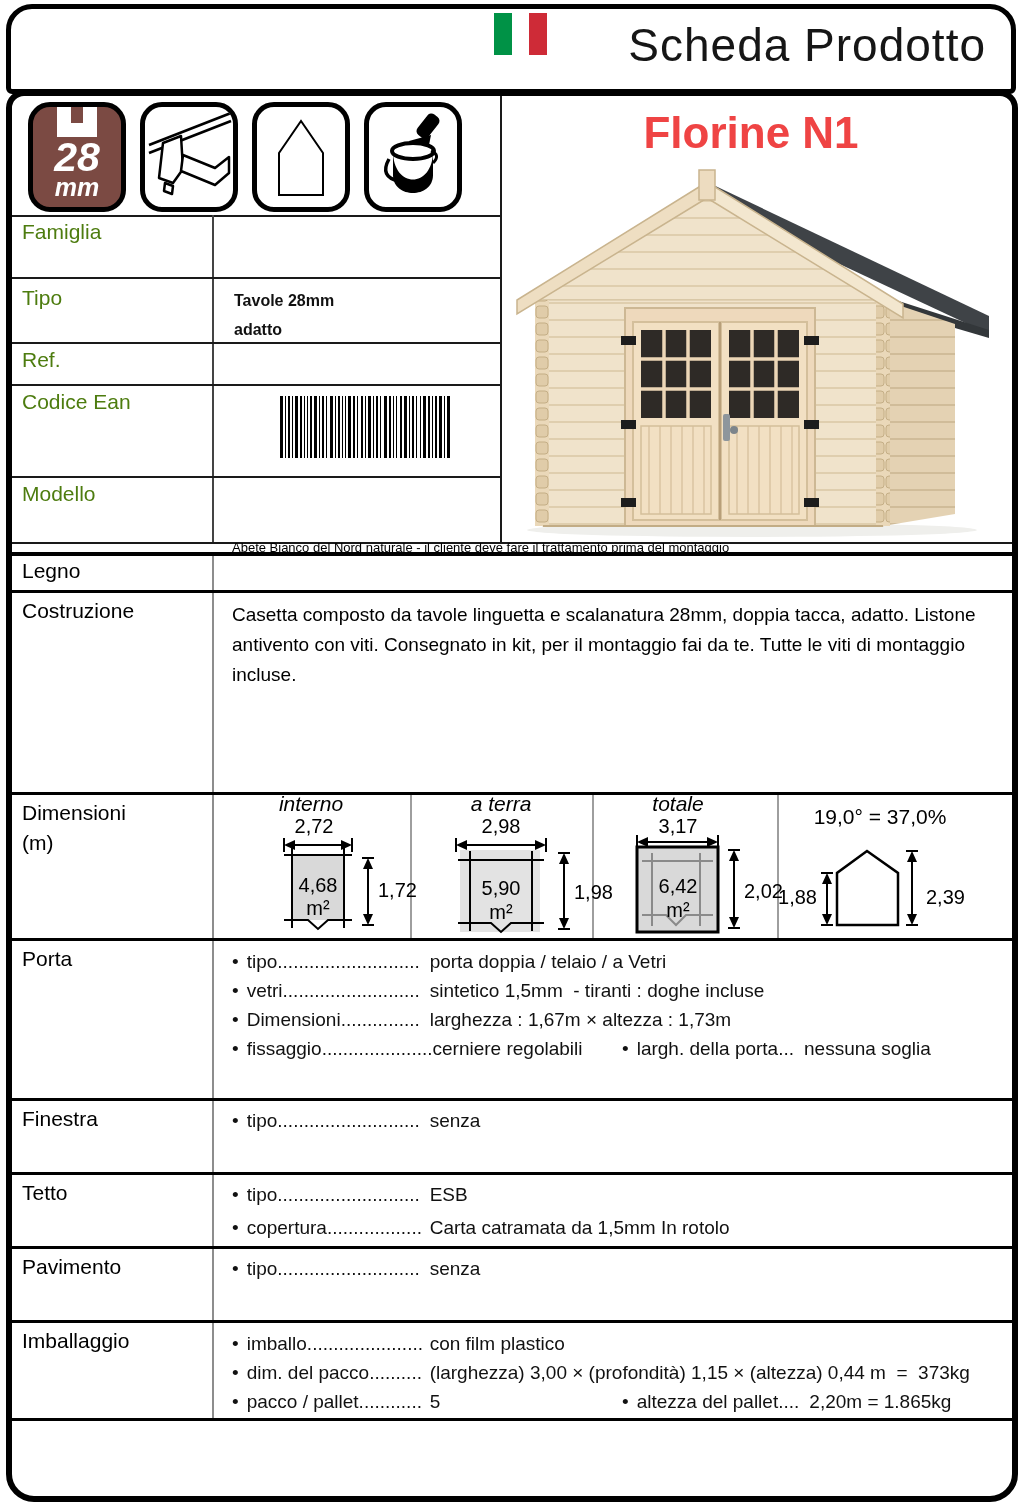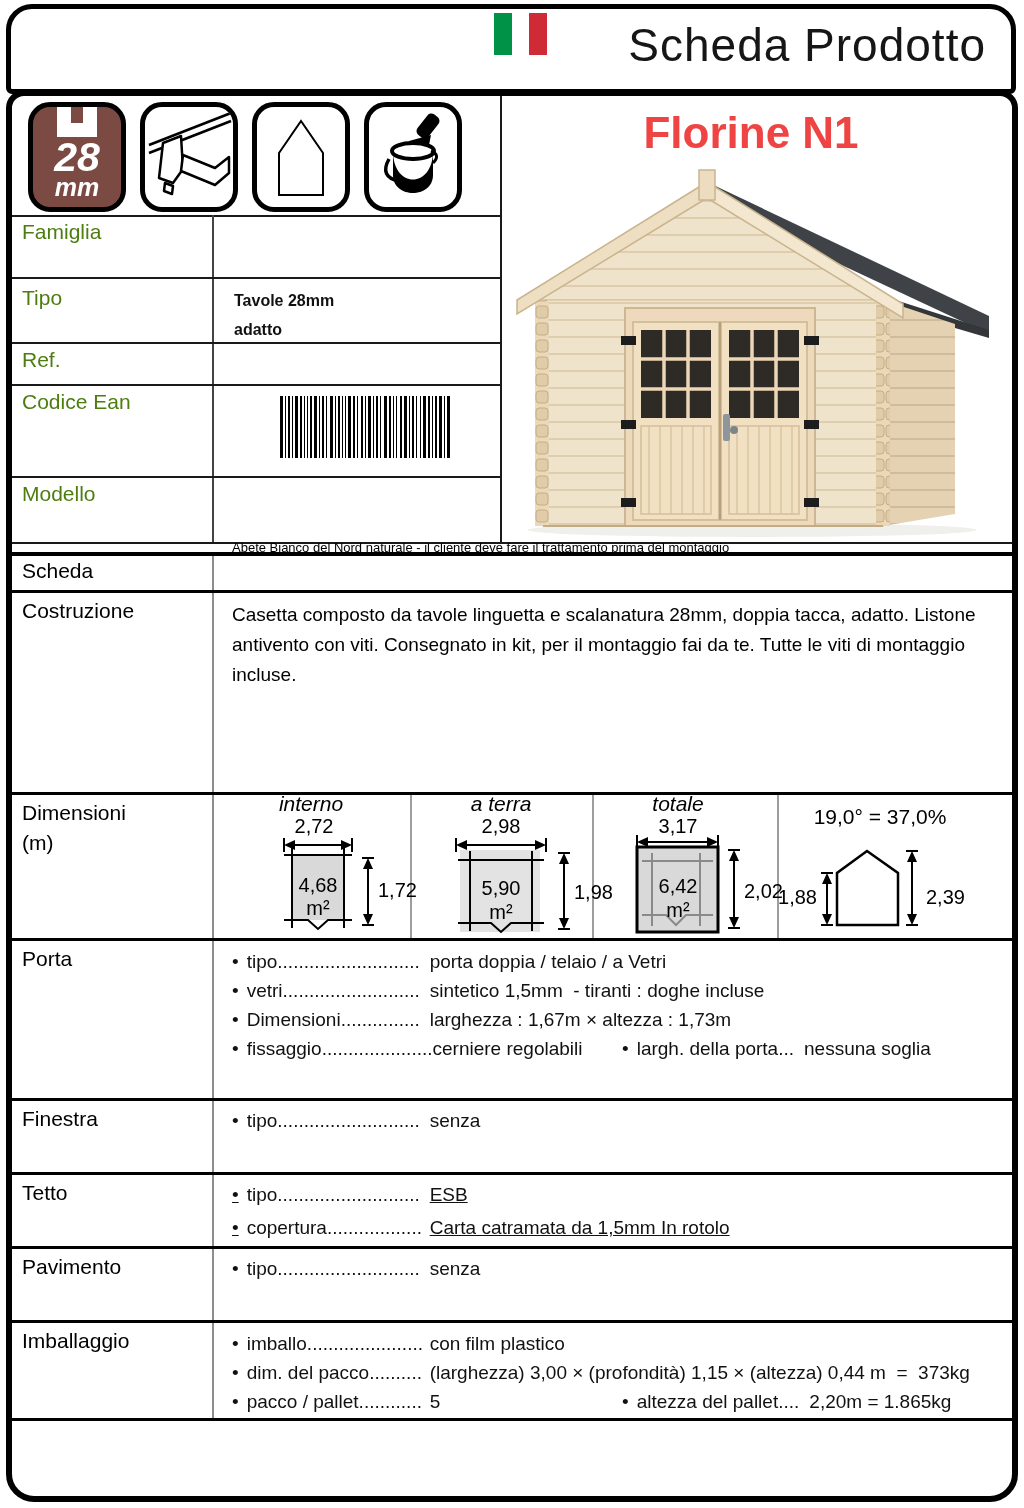--- a/index.html
+++ b/index.html
@@ -258,21 +258,21 @@
       <rect x="216" y="246" width="7" height="27" rx="2" fill="#8e969c"></rect>
       <circle cx="227" cy="262" r="4" fill="#7d858b"></circle>
       <line x1="36" y1="358" x2="376" y2="358" stroke="#c2ac85" stroke-width="2"></line>
     </svg>
 
     <div class="hline" style="left:0;top:446px;width:1000px;"></div>
     <div class="thick" style="top:456px;"></div>
 
     <div class="vgray" style="left:200px;top:460px;height:862px;"></div>
 
-    <div class="sec-label" style="top:463px;">Scheda</div>
+    <div class="sec-label" style="top:463px;">Legno</div>
     <div class="sec-text" style="top:437px;width:775px;font-size:13px;">Abete Bianco del Nord naturale - il cliente deve fare il trattamento prima del montaggio</div>
     <div class="sep" style="top:494px;"></div>
 
     <div class="sec-label" style="top:503px;">Costruzione</div>
     <div class="sec-text" style="top:504px;width:760px;">Casetta composto da tavole linguetta e scalanatura 28mm, doppia tacca, adatto. Listone antivento con viti. Consegnato in kit, per il montaggio fai da te. Tutte le viti di montaggio incluse.</div>
     <div class="sep" style="top:696px;"></div>
 
     <div class="sec-label" style="top:705px;">Dimensioni</div>
     <div class="sec-label" style="top:735px;">(m)</div>
     <div class="vgray" style="left:398px;top:699px;height:143px;background:#9e9e9e;"></div>
@@ -389,21 +389,21 @@
     <div class="spec-section" style="top:1005px;height:71px;">
       <div class="sec-label" style="top:6px;">Finestra</div>
       <div class="spec-lines" style="padding-top:9px;">
           <div class="spec-line" style="height: 29px;"><span class="pair"><span class="bullet">•</span><span class="spec-label">tipo...........................</span><span class="spec-value">senza</span></span></div>
         </div>
     </div>
     <div class="sep" style="top:1076px;"></div>
 
     <div class="spec-section" style="top:1079px;height:71px;">
       <div class="sec-label" style="top:6px;">Tetto</div>
-      <div class="spec-lines" style="padding-top:9px;text-decoration:underline;">
+      <div class="spec-lines" style="padding-top:9px;">
           <div class="spec-line" style="height: 33px;"><span class="pair"><span class="bullet">•</span><span class="spec-label">tipo...........................</span><span class="spec-value">ESB</span></span></div>
           <div class="spec-line" style="height: 33px;"><span class="pair"><span class="bullet">•</span><span class="spec-label">copertura..................</span><span class="spec-value">Carta catramata da 1,5mm In rotolo</span></span></div>
         </div>
     </div>
     <div class="sep" style="top:1150px;"></div>
 
     <div class="spec-section" style="top:1153px;height:71px;">
       <div class="sec-label" style="top:6px;">Pavimento</div>
       <div class="spec-lines" style="padding-top:9px;">
           <div class="spec-line" style="height: 29px;"><span class="pair"><span class="bullet">•</span><span class="spec-label">tipo...........................</span><span class="spec-value">senza</span></span></div>

